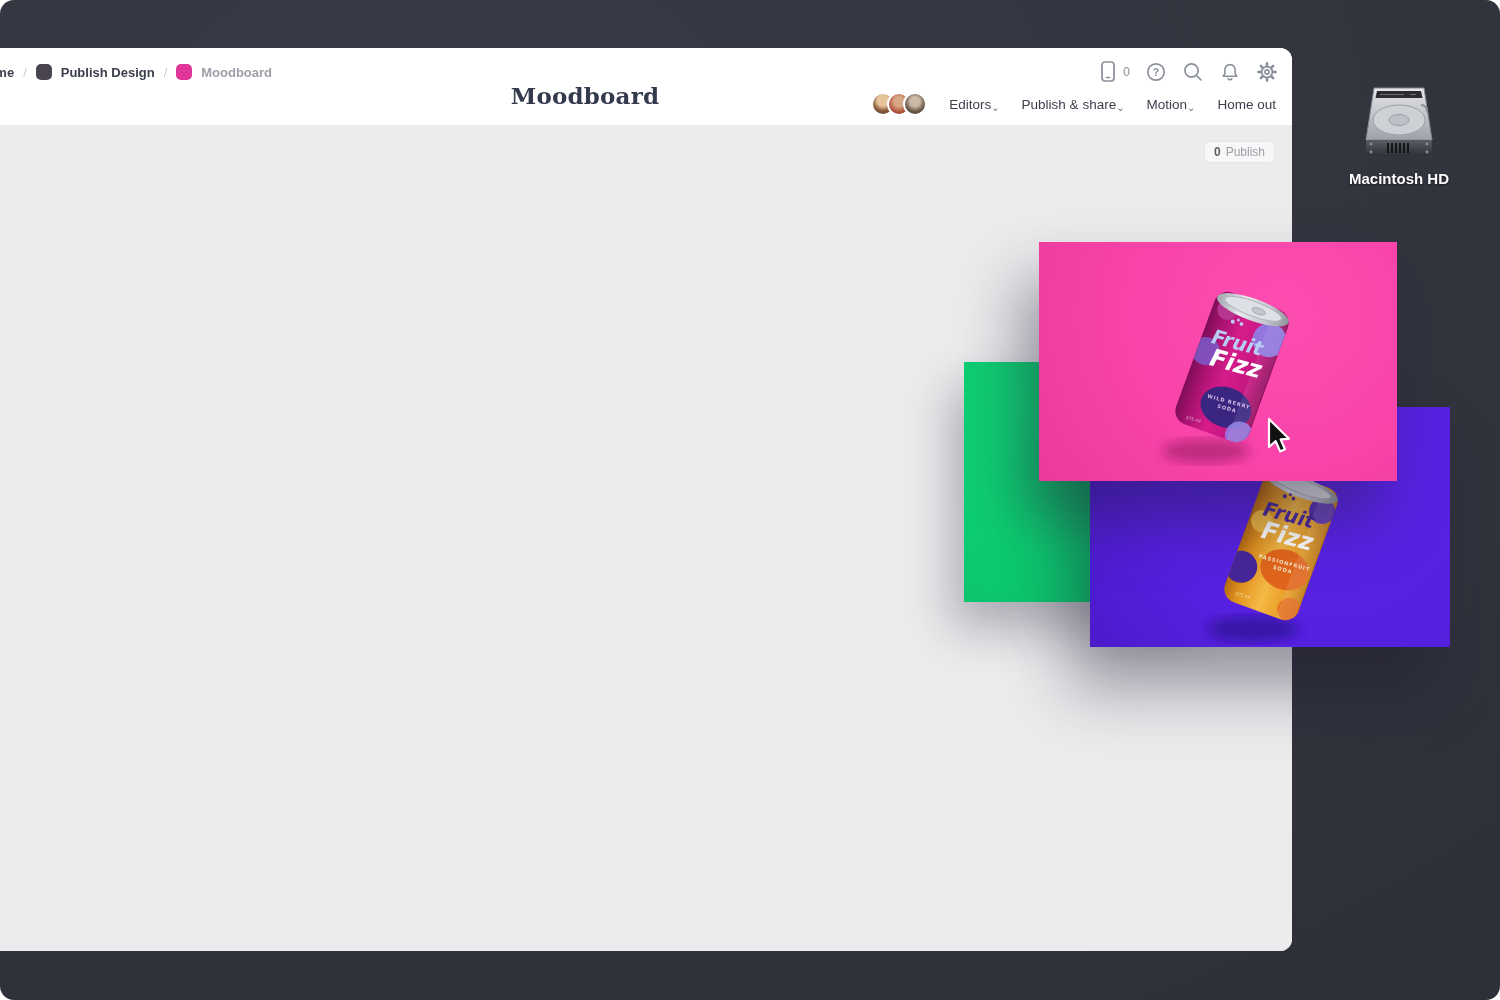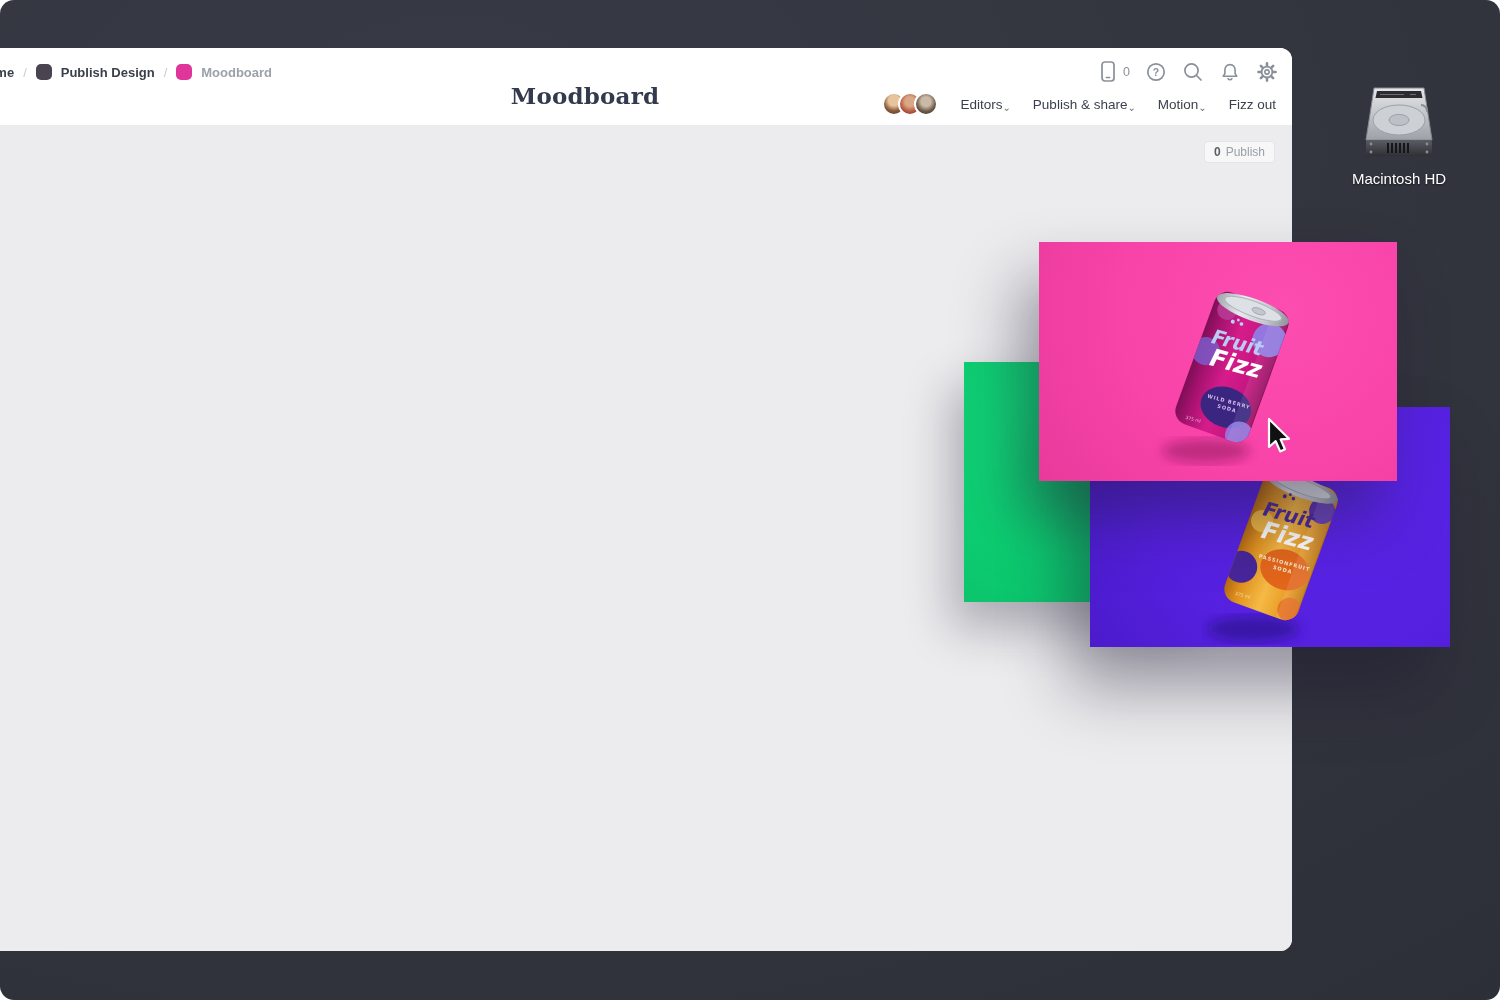--- a/index.html
+++ b/index.html
@@ -33,21 +33,21 @@
   .av3{background:radial-gradient(circle at 50% 38%, #C9B9A6 30%, #6B5847 62%, #3A3029 100%);}
   .menu-item{display:flex;align-items:flex-end;cursor:default;white-space:nowrap;}
   .chev{font-size:10px;color:#6A7078;transform:translateY(1px);}
   .win-canvas{position:absolute;top:77px;left:0;right:0;bottom:0;background:#ECECEE;
     border-radius:0 0 12px 12px;}
   .unsorted{position:absolute;top:16px;right:17px;background:#F7F7F8;border:1px solid #E4E4E8;
     border-radius:4px;padding:3px 9px;font-size:12px;color:#9AA0A8;display:flex;gap:5px;align-items:center;}
   .unsorted b{color:#5A5F68;font-weight:bold;}
   
   .drive{position:absolute;left:1347px;top:82px;width:104px;text-align:center;z-index:2;}
-  .drive-label{margin-top:4px;color:#fff;font-size:15px;font-weight:normal;
+  .drive-label{margin-top:4px;color:#fff;font-size:15px;font-weight:bold;
     text-shadow:0 1px 2px rgba(0,0,0,.5);}
   
   .card{position:absolute;}
   .card-green{left:964px;top:362px;width:242px;height:240px;z-index:4;
     background:radial-gradient(circle at 38% 28%, #13D478 0%, #0DCE72 55%, #0BBF68 100%);
     box-shadow:-12px 26px 44px rgba(28,24,48,.30);}
   .card-purple{left:1090px;top:407px;width:360px;height:240px;z-index:5;
     background:radial-gradient(circle at 68% 32%, #5A24E8 0%, #5520DF 60%, #4B1BCB 100%);
     box-shadow:-20px 40px 62px rgba(28,24,48,.42);}
   .card-pink{left:1039px;top:242px;width:358px;height:239px;z-index:6;
@@ -136,21 +136,21 @@
         </div>
         <div class="menu-item">
           <span>Publish &amp; share</span>
           <span class="chev">⌄</span>
         </div>
         <div class="menu-item">
           <span>Motion</span>
           <span class="chev">⌄</span>
         </div>
         <div class="menu-item">
-          <span>Fizz out</span>
+          <span>Home out</span>
         </div>
       </div>
     </div>
 
     <div class="win-canvas">
       <div class="unsorted">
         <b>0</b>
         <span>Publish</span>
       </div>
     </div>

